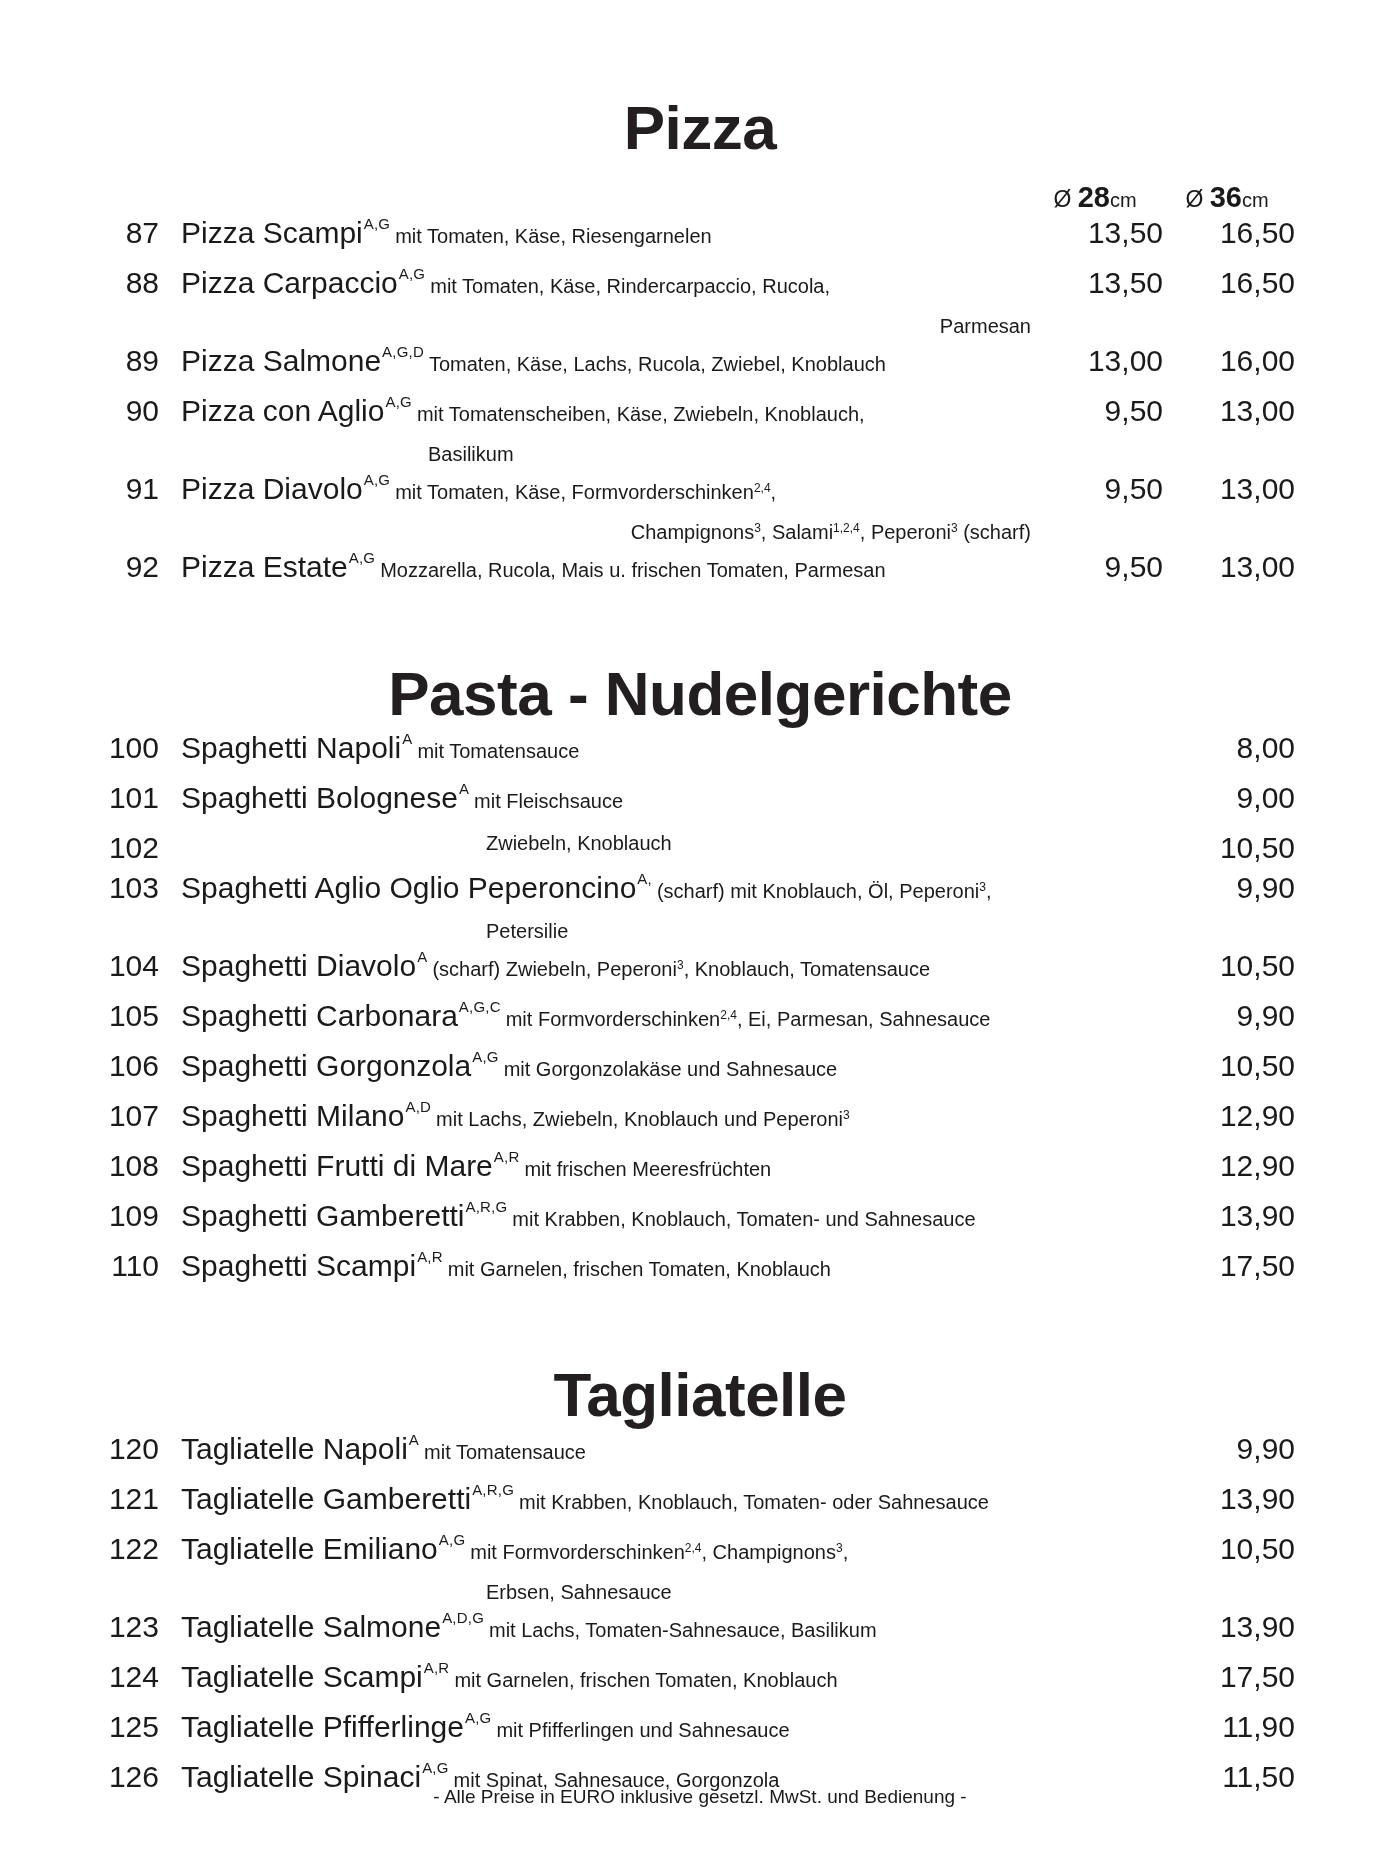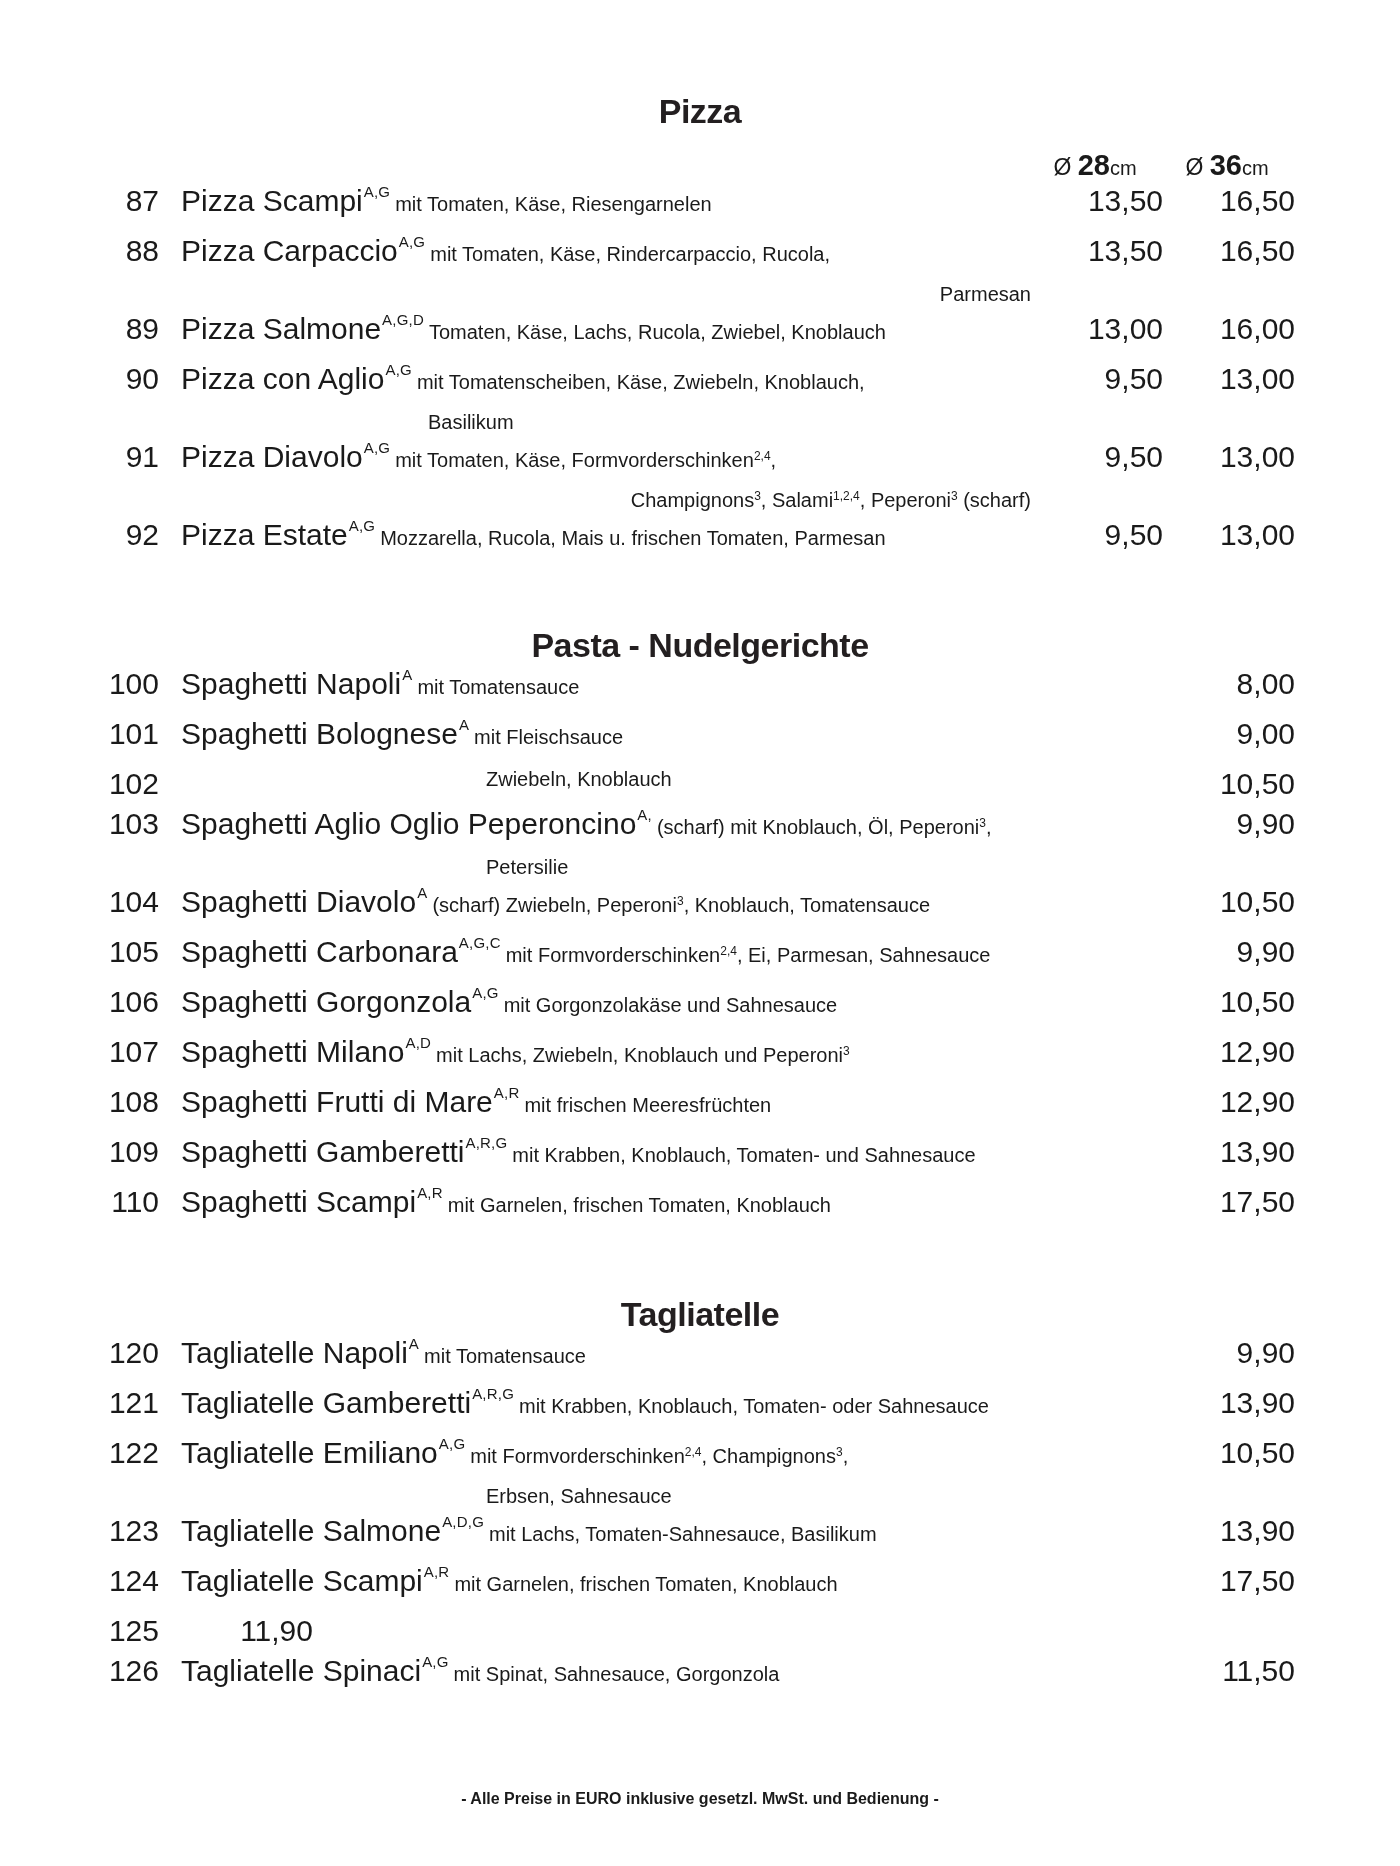--- a/index.html
+++ b/index.html
@@ -19,21 +19,21 @@
     width: 1400px;
     height: 1866px;
     box-sizing: border-box;
     padding: 0 105px;
   }
 
   
   .section-title {
     text-align: center;
     font-weight: bold;
-    font-size: 34px;
+    font-size: 62px;
     letter-spacing: -0.5px;
     color: #231f20;
     margin: 0;
   }
   #sec-pizza .section-title { padding-top: 92px; }
   #sec-pasta .section-title { padding-top: 60px; }
   #sec-tagliatelle .section-title { padding-top: 62px; }
 
   
   .size-header {
@@ -132,23 +132,22 @@
 
   
   #sec-pasta { margin-top: 0; }
 
   .footer-note {
     position: absolute;
     left: 0;
     right: 0;
     bottom: 58px;
     text-align: center;
-    font-size: 16px;
+    font-size: 19px;
     color: #1a1a1a;
-    font-weight: bold;
   }
 </style>
 </head>
 <body>
 
 <div class="page">
 
   <section id="sec-pizza">
     <h1 class="section-title">Pizza</h1>
 
@@ -449,20 +448,25 @@
             <span class="dish">Tagliatelle Scampi</span><span class="sup">A,R</span><span class="desc">mit Garnelen, frischen Tomaten, Knoblauch</span>
           </div>
         </div>
         <div class="prices">
           <div class="price single">17,50</div>
         </div>
       </div>
 
       <div class="item">
         <div class="item-no">125</div>
+        <div class="item-body">
+          <div class="item-line1">
+            <span class="dish">Tagliatelle Pfifferlinge</span><span class="sup">A,G</span><span class="desc">mit Pfifferlingen und Sahnesauce</span>
+          </div>
+        </div>
         <div class="prices">
           <div class="price single">11,90</div>
         </div>
       </div>
 
       <div class="item">
         <div class="item-no">126</div>
         <div class="item-body">
           <div class="item-line1">
             <span class="dish">Tagliatelle Spinaci</span><span class="sup">A,G</span><span class="desc">mit Spinat, Sahnesauce, Gorgonzola</span>

